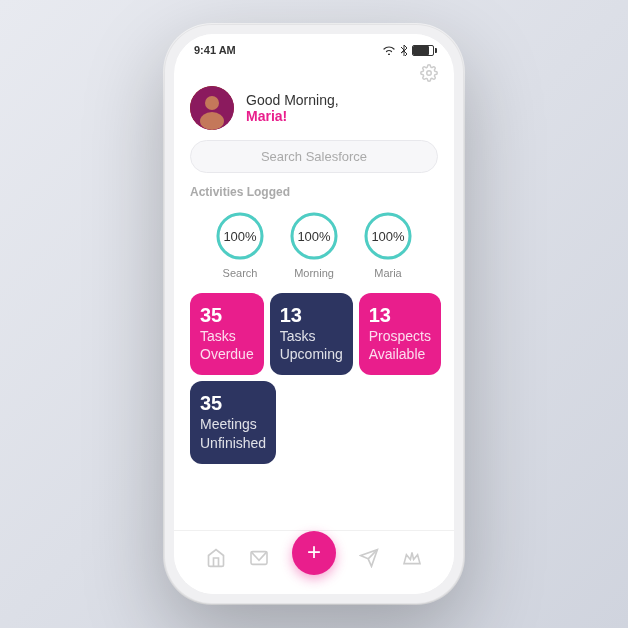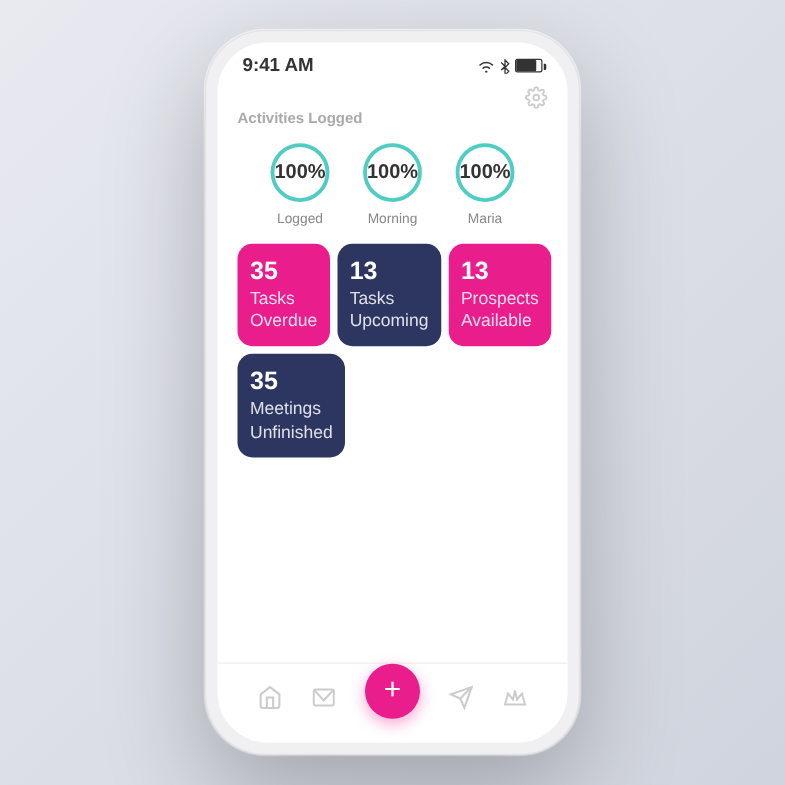--- a/index.html
+++ b/index.html
@@ -40,21 +40,21 @@
 
     
     .status-bar {
       display: flex;
       justify-content: space-between;
       align-items: center;
       padding: 10px 20px 4px;
       background: #fff;
     }
     .status-time {
-      font-size: 15px;
+      font-size: 11px;
       font-weight: 600;
       color: #333;
     }
     .status-icons {
       display: flex;
       align-items: center;
       gap: 4px;
     }
 
     
@@ -145,22 +145,22 @@
 
     .circle-progress svg {
       transform: rotate(-90deg);
     }
 
     .circle-label {
       position: absolute;
       top: 50%;
       left: 50%;
       transform: translate(-50%, -50%);
-      font-size: 16px;
-      font-weight: 700;
+      font-size: 13px;
+      font-weight: 400;
       color: #333;
     }
 
     .activity-name {
       font-size: 11px;
       color: #888;
     }
 
     
     .stats-grid {
@@ -278,35 +278,54 @@
       </div>
     </div>
 
     <div class="settings-area">
       <svg width="18" height="18" viewBox="0 0 24 24" fill="none" stroke="#ccc" stroke-width="2" style="cursor:pointer">
         <circle cx="12" cy="12" r="3"></circle>
         <path d="M19.4 15a1.65 1.65 0 0 0 .33 1.82l.06.06a2 2 0 1 1-2.83 2.83l-.06-.06a1.65 1.65 0 0 0-1.82-.33 1.65 1.65 0 0 0-1 1.51V21a2 2 0 0 1-4 0v-.09A1.65 1.65 0 0 0 9 19.4a1.65 1.65 0 0 0-1.82.33l-.06.06a2 2 0 1 1-2.83-2.83l.06-.06A1.65 1.65 0 0 0 4.68 15a1.65 1.65 0 0 0-1.51-1H3a2 2 0 0 1 0-4h.09A1.65 1.65 0 0 0 4.6 9a1.65 1.65 0 0 0-.33-1.82l-.06-.06a2 2 0 1 1 2.83-2.83l.06.06A1.65 1.65 0 0 0 9 4.68a1.65 1.65 0 0 0 1-1.51V3a2 2 0 0 1 4 0v.09a1.65 1.65 0 0 0 1 1.51 1.65 1.65 0 0 0 1.82-.33l.06-.06a2 2 0 1 1 2.83 2.83l-.06.06A1.65 1.65 0 0 0 19.4 9a1.65 1.65 0 0 0 1.51 1H21a2 2 0 0 1 0 4h-.09a1.65 1.65 0 0 0-1.51 1z"></path>
       </svg>
     </div>
 
-
+    <div class="header">
+      <div class="avatar">
+        <div class="avatar-img">
+
+          <svg width="44" height="44" viewBox="0 0 44 44">
+            <circle cx="22" cy="22" r="22" fill="#8b1a5e"></circle>
+            <circle cx="22" cy="17" r="7" fill="#c4785a"></circle>
+            <ellipse cx="22" cy="35" rx="12" ry="9" fill="#c4785a"></ellipse>
+          </svg>
+        </div>
+      </div>
+      <div class="greeting-text">
+        <div class="good-morning">Good Morning,</div>
+        <div class="name">Maria!</div>
+      </div>
+    </div>
+
+    <div class="search-bar">
+      <span>Search Salesforce</span>
+    </div>
 
     <div class="section-label">Activities Logged</div>
 
     <div class="activities-row">
 
       <div class="activity-item">
         <div class="circle-progress">
           <svg width="54" height="54" viewBox="0 0 54 54">
             <circle cx="27" cy="27" r="22" fill="none" stroke="#eee" stroke-width="3"></circle>
             <circle cx="27" cy="27" r="22" fill="none" stroke="#4ecdc4" stroke-width="3" stroke-dasharray="138.2" stroke-dashoffset="0" stroke-linecap="round"></circle>
           </svg>
           <div class="circle-label">100%</div>
         </div>
-        <span class="activity-name">Logged</span>
+        <span class="activity-name">Search</span>
       </div>
 
       <div class="activity-item">
         <div class="circle-progress">
           <svg width="54" height="54" viewBox="0 0 54 54">
             <circle cx="27" cy="27" r="22" fill="none" stroke="#eee" stroke-width="3"></circle>
             <circle cx="27" cy="27" r="22" fill="none" stroke="#4ecdc4" stroke-width="3" stroke-dasharray="138.2" stroke-dashoffset="0" stroke-linecap="round"></circle>
           </svg>
           <div class="circle-label">100%</div>
         </div>

